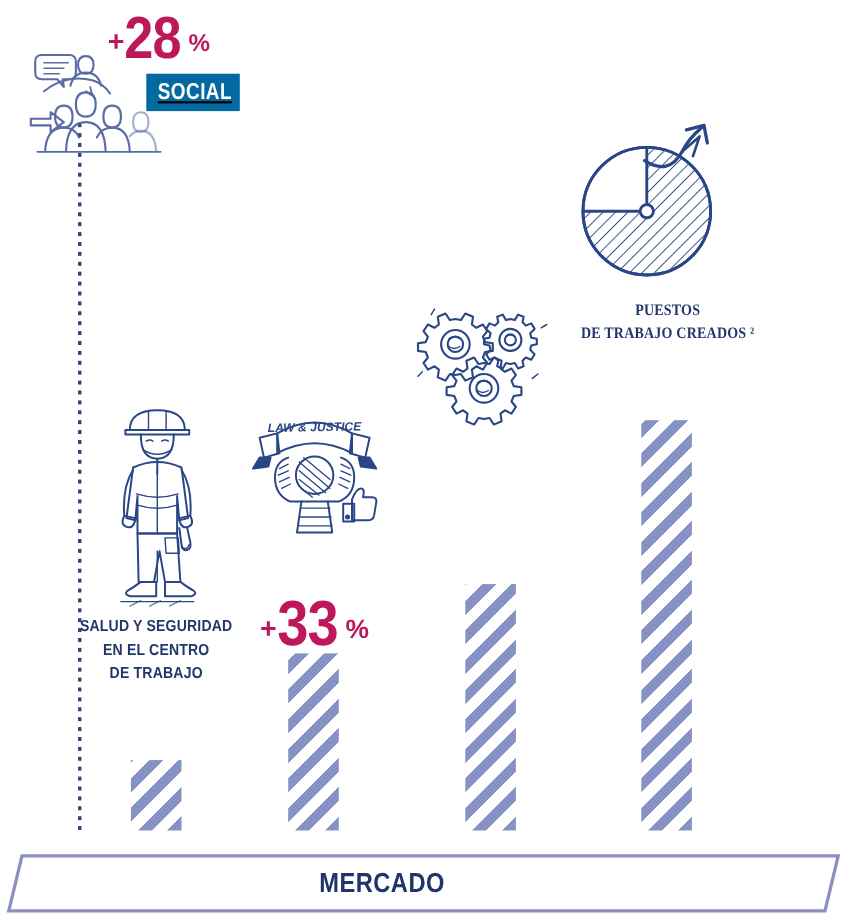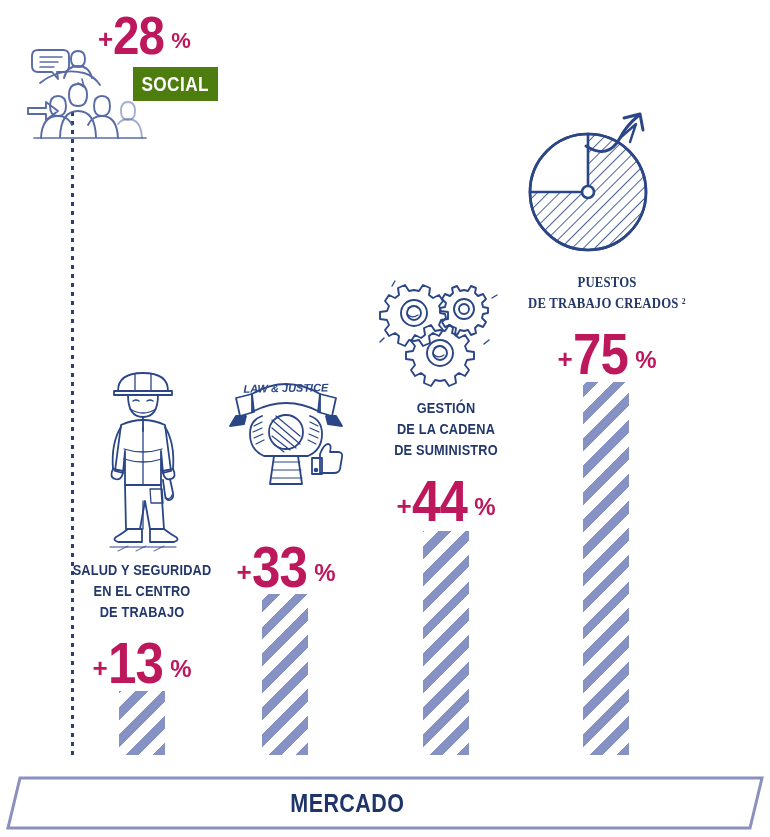--- a/index.html
+++ b/index.html
@@ -20,21 +20,21 @@
   }
 
   
   .header-icon{position:absolute;left:16px;top:36px;width:140px;height:108px;}
   .header-pct{
     position:absolute;left:98px;top:8px;width:120px;height:56px;
     color:#23376b;line-height:1;white-space:nowrap;
   }
   .social-badge{
     position:absolute;left:133px;top:67px;width:85px;height:34px;
-    background:#4d7c0f;display:flex;align-items:center;justify-content:center;
+    background:#0369a1;display:flex;align-items:center;justify-content:flex-end;text-decoration:underline;
   }
   .social-badge span{
     color:#ffffff;font-weight:bold;font-size:21px;letter-spacing:.5px;
     transform:scaleX(.82);transform-origin:center;
   }
 
   
   .pct{color:#be185d;white-space:nowrap;line-height:1;}
   .pct .sign{font-weight:bold;vertical-align:super;}
   .pct .num{font-weight:bold;letter-spacing:-1px;display:inline-block;transform:scaleX(.88);transform-origin:left center;}
@@ -168,23 +168,20 @@
       </g>
     </svg>
   </div>
 
   <div class="col-label" style="left:40px;top:560px;width:204px;">
     <span class="ln">SALUD Y SEGURIDAD</span>
     <span class="ln">EN EL CENTRO</span>
     <span class="ln">DE TRABAJO</span>
   </div>
 
-  <div class="pct pct-big" style="position:absolute;left:40px;top:634px;width:204px;text-align:center;">
-    <span class="sign">+</span><span class="num">13</span><span class="sym">%</span>
-  </div>
 
   <div class="bar" style="left:119px;top:691px;height:64px;"></div>
 
   <div class="col-icon" style="left:216px;top:370px;width:140px;height:132px;font-style:italic;">
     <svg viewBox="0 0 140 132" width="140" height="132">
       <g fill="none" stroke="#2b4686" stroke-width="1.8" stroke-linecap="round" stroke-linejoin="round">
 
         <path d="M36 24 q34 -20 68 0 l0 18 q-34 -18 -68 0 z"></path>
         <path d="M36 24 l-16 4 l4 18 l14 -4 z"></path>
         <path d="M104 24 l16 4 l-4 18 l-14 -4 z"></path>
@@ -235,29 +232,21 @@
         <path d="M64 52 l5 1 l4 -6 l7 3 l-1 7 l4 3 l6 -3 l4 6 l-4 5 l2 5 l7 1 l0 7 l-7 1 l-2 5 l4 5 l-4 6 l-6 -3 l-4 3 l1 7 l-7 3 l-4 -6 l-5 1 l-5 -1 l-4 6 l-7 -3 l1 -7 l-4 -3 l-6 3 l-4 -6 l4 -5 l-2 -5 l-7 -1 l0 -7 l7 -1 l2 -5 l-4 -5 l4 -6 l6 3 l4 -3 l-1 -7 l7 -3 l4 6 z"></path>
         <circle cx="64" cy="75" r="13"></circle>
         <circle cx="64" cy="75" r="7"></circle>
         <path d="M58 70 q5 -4 10 0 M57 76 q5 5 11 1" stroke-width="1.2"></path>
 
         <path d="M16 8 l3 -5 M8 60 l-4 4 M108 66 l5 -4 M116 20 l5 -3" stroke-width="1.4"></path>
       </g>
     </svg>
   </div>
 
-  <div class="col-label" style="left:356px;top:398px;width:180px;">
-    <span class="ln">GESTIÓN</span>
-    <span class="ln">DE LA CADENA</span>
-    <span class="ln">DE SUMINISTRO</span>
-  </div>
-
-  <div class="pct pct-big" style="position:absolute;left:356px;top:472px;width:180px;text-align:center;">
-    <span class="sign">+</span><span class="num">44</span><span class="sym">%</span>
-  </div>
+
 
   <div class="bar" style="left:423px;top:531px;height:224px;"></div>
 
   <div class="col-icon" style="left:520px;top:96px;width:170px;height:165px;">
     <svg viewBox="0 0 170 165" width="170" height="165">
       <defs>
         <pattern id="hatch4" width="8" height="8" patternTransform="rotate(45)" patternUnits="userSpaceOnUse">
           <line x1="0" y1="0" x2="0" y2="8" stroke="#2b4686" stroke-width="1.7"></line>
         </pattern>
       </defs>
@@ -275,23 +264,20 @@
         <path d="M100 42 l16 -14 l-6 18" stroke-width="2.4"></path>
       </g>
     </svg>
   </div>
 
   <div class="col-label" style="left:512px;top:272px;width:190px;font-family:Liberation Serif, serif;">
     <span class="ln">PUESTOS</span>
     <span class="ln">DE TRABAJO CREADOS ²</span>
   </div>
 
-  <div class="pct pct-big" style="position:absolute;left:512px;top:325px;width:190px;text-align:center;">
-    <span class="sign">+</span><span class="num">75</span><span class="sym">%</span>
-  </div>
 
   <div class="bar" style="left:583px;top:382px;height:373px;"></div>
 
   <div class="banner">
     <svg viewBox="0 0 758 54" width="758" height="54" preserveAspectRatio="none">
       <polygon points="14,2 756,2 744,52 2,52" fill="#ffffff" stroke="#8b90bf" stroke-width="3"></polygon>
     </svg>
   </div>
   <div class="banner-text">
     <span>MERCADO</span>

